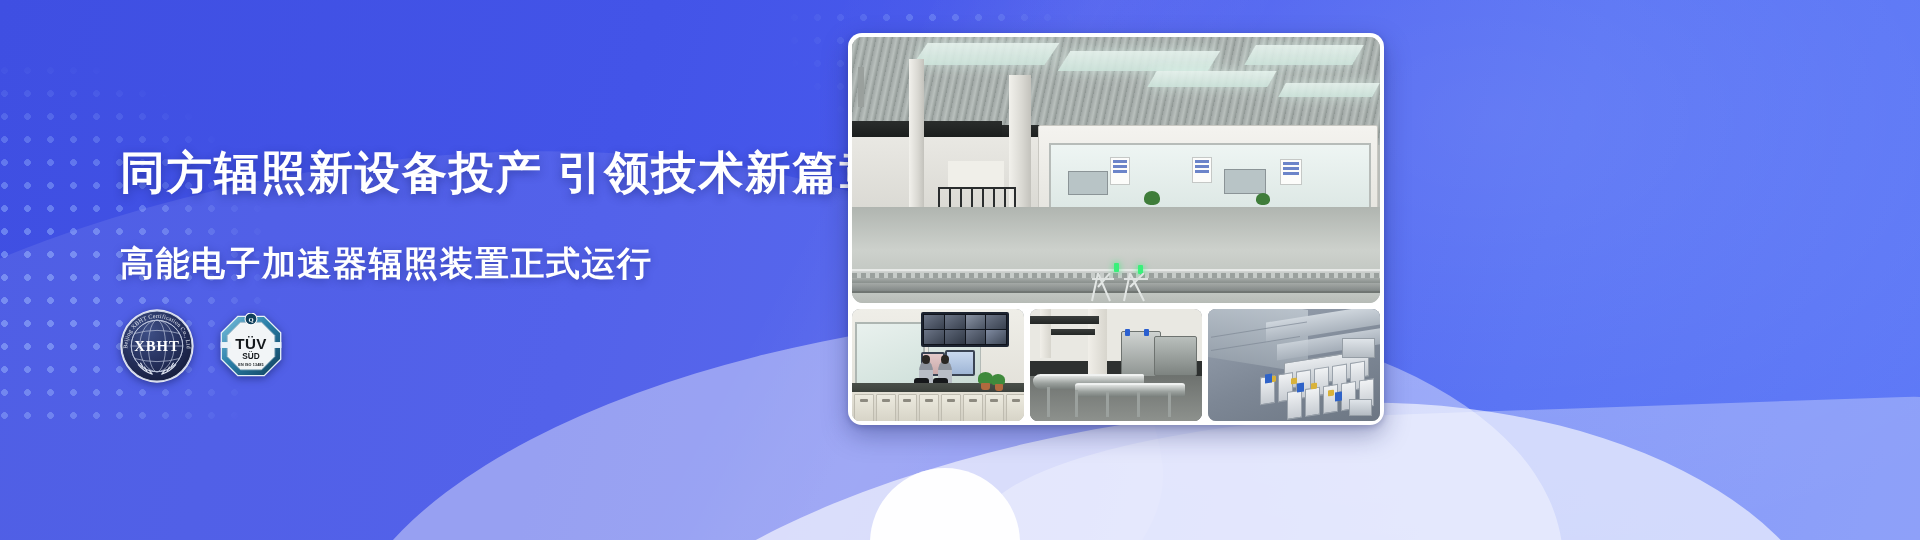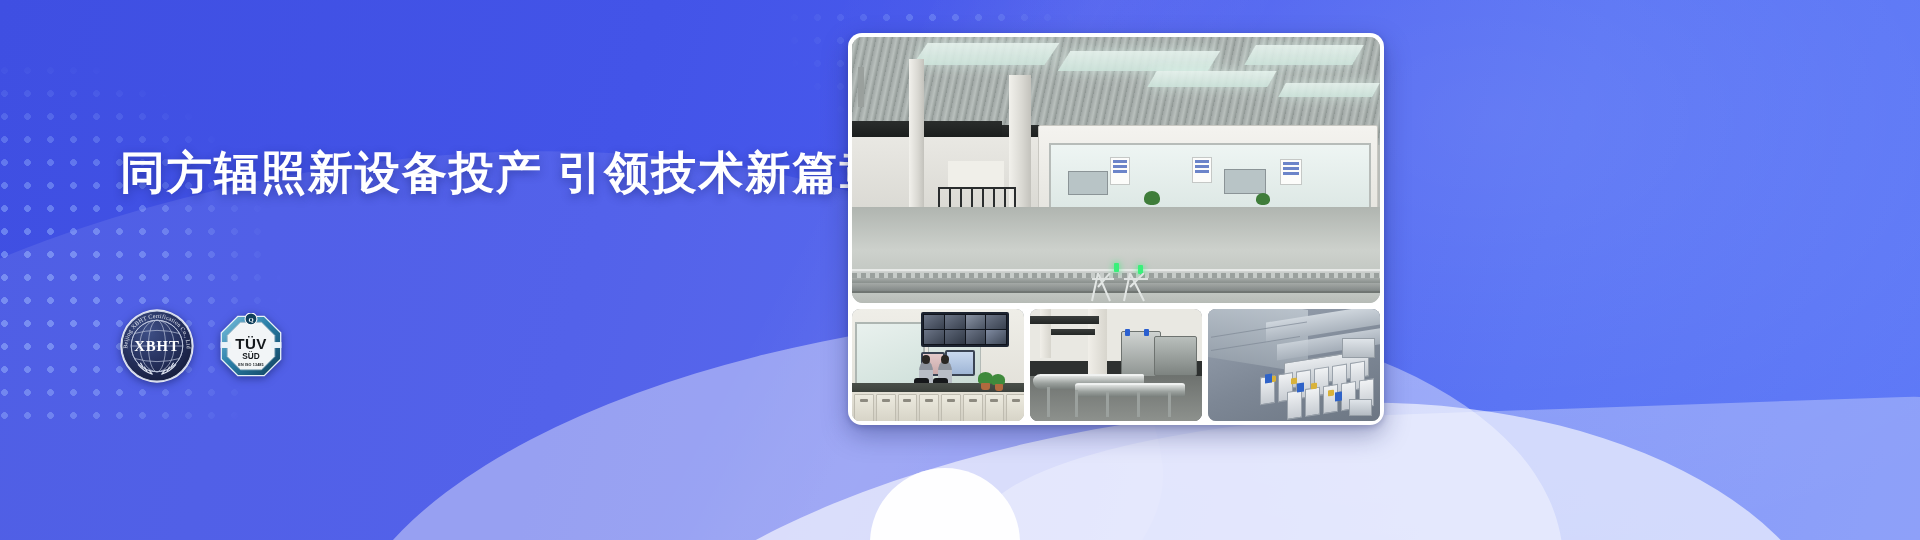--- a/index.html
+++ b/index.html
@@ -192,20 +192,21 @@
   <div class="dots-2"></div>
   <div class="sheen"></div>
   <div class="wave wave-a"></div>
   <div class="wave wave-b"></div>
   <div class="wave wave-c"></div>
   <div class="band-light"></div>
   <div class="blob-white"></div>
 
   <div class="copy">
     <div class="headline">同方辐照新设备投产  引领技术新篇章</div>
+    <div class="subhead">高能电子加速器辐照装置正式运行</div>
   </div>
 
   <div class="certs">
 
     <div class="cert-xbht">
       <svg viewBox="0 0 100 100" width="78" height="78">
         <defs>
           <radialGradient id="gseal" cx="38%" cy="30%" r="75%">
             <stop offset="0%" stop-color="#3e4f86"></stop>
             <stop offset="60%" stop-color="#25305c"></stop>

